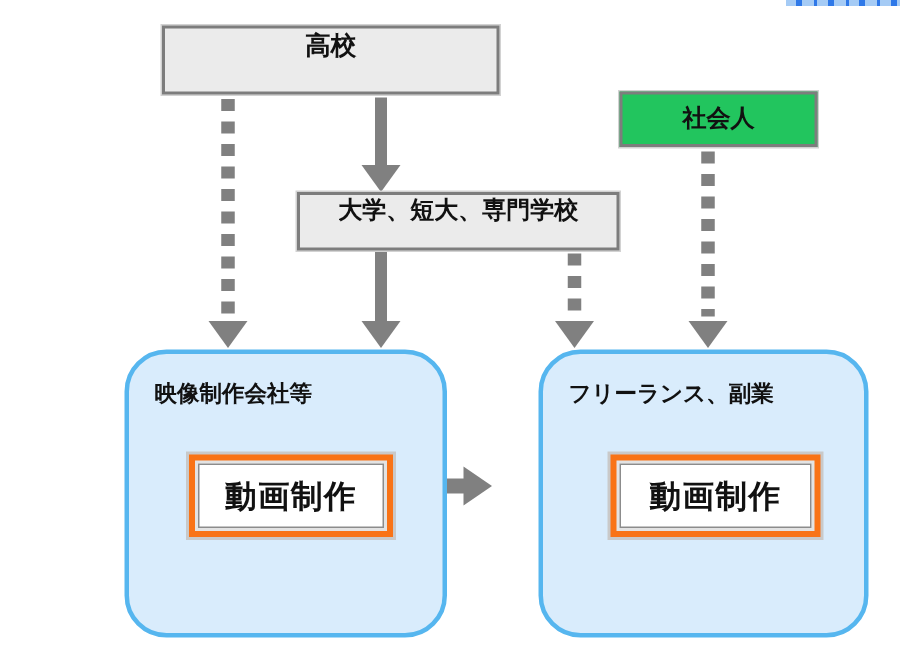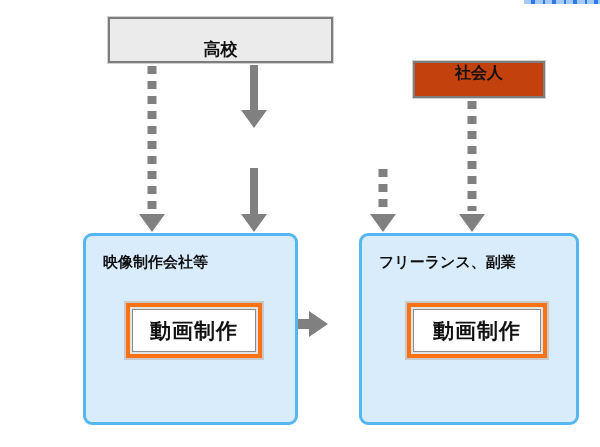--- a/index.html
+++ b/index.html
@@ -18,47 +18,48 @@
     overflow: hidden;
   }
 
   
   .gray-box {
     position: absolute;
     background: #ebebeb;
     border: 2px solid #7d7d7d;
     box-shadow: 0 0 0 1px #d2d2d2;
     display: flex;
-    align-items: flex-end;
+    align-items: flex-start;
     justify-content: center;
     font-weight: bold;
     color: #111111;
   }
   .white-box {
     position: absolute;
-    background: #c2410c;
+    background: #22c55e;
     border: 2px solid #7d7d7d;
     box-shadow: 0 0 0 1px #d2d2d2;
     display: flex;
+    align-items: center;
     justify-content: center;
     font-weight: bold;
     color: #111111;
   }
   #hs-box    { left: 108px; top: 17px;  width: 225px; height: 46px; font-size: 17px; }
   #univ-box  { left: 198px; top: 128px; width: 215px; height: 39px; font-size: 16px; }
   #adult-box { left: 413px; top: 61px;  width: 132px; height: 37px; font-size: 16px; }
 
   
   .blue-container {
     position: absolute;
     top: 233px;
     height: 192px;
     background: #d9ecfc;
     border: 3px solid #56b6ef;
-    border-radius: 9px;
+    border-radius: 28px;
   }
   #left-container  { left: 83px;  width: 215px; }
   #right-container { left: 327px; width: 220px; margin-left: 32px; }
 
   .container-label {
     position: absolute;
     left: 17px;
     top: 17px;
     font-size: 15px;
     font-weight: bold;
@@ -155,20 +156,23 @@
     <g>
       <line x1="296" y1="324" x2="310" y2="324" stroke="#808080" stroke-width="10"></line>
       <polygon points="309,311 309,337 328,324" fill="#808080"></polygon>
     </g>
   </svg>
 
   <div id="hs-box" class="gray-box">
     <span>高校</span>
   </div>
 
+  <div id="univ-box" class="gray-box">
+    <span>大学、短大、専門学校</span>
+  </div>
 
   <div id="adult-box" class="white-box">
     <span>社会人</span>
   </div>
 
   <div id="left-container" class="blue-container">
     <div class="container-label">映像制作会社等</div>
     <div class="video-frame">
       <div class="video-inner">動画制作</div>
     </div>

